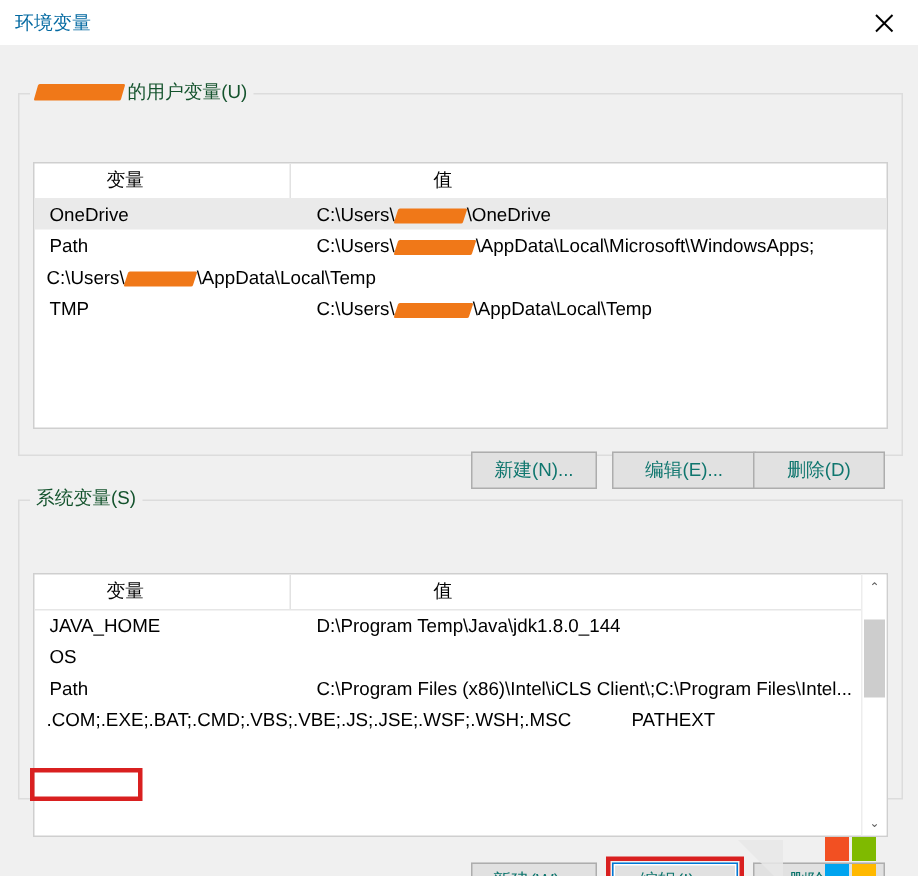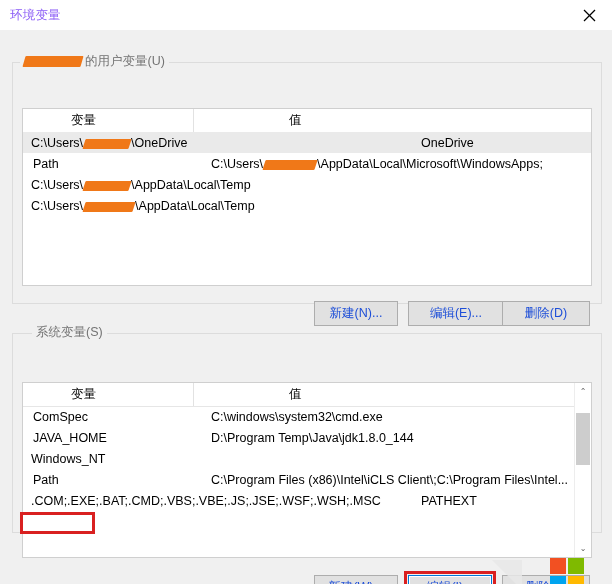--- a/index.html
+++ b/index.html
@@ -22,21 +22,21 @@
     position: absolute;
     left: 0; top: 0;
     width: 612px; height: 30px;
     background: #ffffff;
     display: flex;
     align-items: center;
   }
   .titlebar-text {
     margin-left: 10px;
     font-size: 12.5px;
-    color: #8b5cf6;
+    color: #0369a1;
     letter-spacing: .2px;
   }
   .close-btn {
     position: absolute;
     right: 0; top: 0;
     width: 46px; height: 30px;
     display: flex;
     align-items: center;
     justify-content: center;
   }
@@ -59,24 +59,24 @@
   .group-user  { left: 12px; top: 32px;  width: 588px; height: 240px; }
   .group-sys   { left: 12px; top: 303px; width: 588px; height: 198px; }
 
   .group-title {
     position: absolute;
     background: #f0f0f0;
     padding: 0 4px;
     font-size: 12.5px;
     line-height: 14px;
     white-space: nowrap;
-    color: #737373;
+    color: #14532d;
   }
   .group-title-user { left: 20px; top: 24px; }
-  .group-title-sys  { left: 32px; top: 295px; }
+  .group-title-sys  { left: 20px; top: 295px; }
 
   .redact {
     display: inline-block;
     vertical-align: -2px;
     width: 58px; height: 11px;
     background: #f07818;
     border-radius: 1px;
     transform: skewX(-16deg);
     margin-right: 3px;
   }
@@ -163,21 +163,21 @@
   }
 
   
   .btn {
     position: absolute;
     height: 25px;
     background: #e1e1e1;
     border: 1px solid #adadad;
     font-size: 12.5px;
     font-family: "Liberation Sans", "DejaVu Sans", sans-serif;
-    color: #1d4ed8;
+    color: #0f766e;
     display: flex;
     align-items: center;
     justify-content: center;
     box-sizing: border-box;
     white-space: nowrap;
   }
   .btn-user-new  { left: 314px; top: 271px; width: 84px; }
   .btn-user-edit { left: 408px; top: 271px; width: 96px; }
   .btn-user-del  { left: 502px; top: 271px; width: 88px; }
 
@@ -252,63 +252,60 @@
 
   <div class="listbox list-user">
     <div class="row header">
       <div class="cell name">变量</div>
       <div class="cell value">值</div>
       <div class="col-divider"></div>
       <div class="header-underline"></div>
     </div>
 
     <div class="row selected">
+      <div class="cell name">OneDrive</div>
       <div class="cell value"><span>C:\Users\</span><span class="redact-sm rd1"></span><span>\OneDrive</span></div>
-      <div class="cell name">OneDrive</div>
     </div>
 
     <div class="row">
       <div class="cell name">Path</div>
       <div class="cell value"><span>C:\Users\</span><span class="redact-sm rd2"></span><span>\AppData\Local\Microsoft\WindowsApps;</span></div>
     </div>
 
     <div class="row">
       <div class="cell value"><span>C:\Users\</span><span class="redact-sm rd3"></span><span>\AppData\Local\Temp</span></div>
     </div>
 
     <div class="row">
+      <div class="cell name">TMP</div>
       <div class="cell value"><span>C:\Users\</span><span class="redact-sm rd4"></span><span>\AppData\Local\Temp</span></div>
     </div>
   </div>
 
   <div class="btn btn-user-new">新建(N)...</div>
   <div class="btn btn-user-edit">编辑(E)...</div>
   <div class="btn btn-user-del">删除(D)</div>
 
   <div class="groupbox group-sys"></div>
   <div class="group-title group-title-sys">系统变量(S)</div>
 
   <div class="listbox list-sys">
     <div class="row header">
       <div class="cell name">变量</div>
       <div class="cell value">值</div>
       <div class="col-divider"></div>
       <div class="header-underline"></div>
     </div>
 
     <div class="row">
-      <div class="cell name">ComSpec</div>
-      <div class="cell value">C:\windows\system32\cmd.exe</div>
-    </div>
-    <div class="row">
       <div class="cell name">JAVA_HOME</div>
       <div class="cell value">D:\Program Temp\Java\jdk1.8.0_144</div>
     </div>
     <div class="row">
-      <div class="cell value">Windows_NT</div>
+      <div class="cell name">OS</div>
     </div>
     <div class="row">
       <div class="cell name">Path</div>
       <div class="cell value">C:\Program Files (x86)\Intel\iCLS Client\;C:\Program Files\Intel...</div>
     </div>
     <div class="row">
       <div class="cell value">.COM;.EXE;.BAT;.CMD;.VBS;.VBE;.JS;.JSE;.WSF;.WSH;.MSC</div>
       <div class="cell name">PATHEXT</div>
     </div>
 

